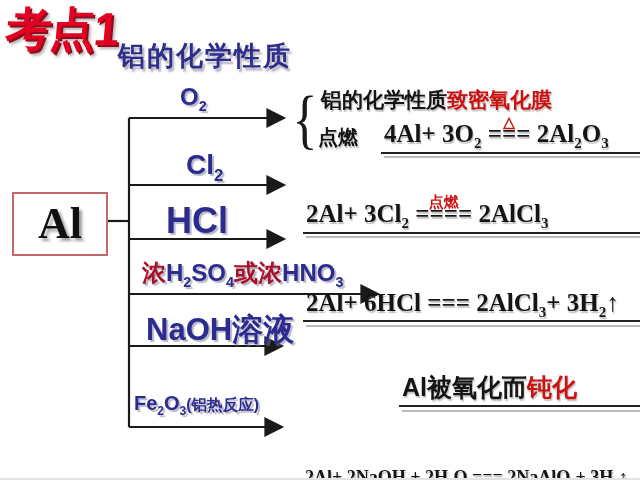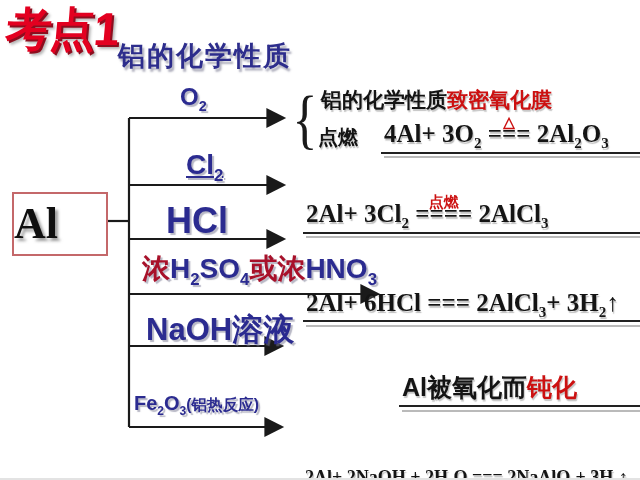--- a/index.html
+++ b/index.html
@@ -17,21 +17,21 @@
   }
   .title{
     font-size:27px;font-weight:bold;color:#2d2d8c;line-height:1;
     text-shadow:2px 3px 2px rgba(110,110,135,.55);
     letter-spacing:2px;
   }
   
   .al-box{
     left:12px;top:192px;width:92px;height:60px;
     border:2.5px solid #c4686a;background:#fff;
-    display:flex;align-items:center;
+    display:flex;align-items:center;justify-content:center;
   }
   .al-box span{
     font-family:"Liberation Serif",serif;font-weight:bold;font-size:44px;color:#101010;
     text-shadow:3px 3px 3px rgba(80,80,80,.55);line-height:1;
   }
   
   .lbl{
     font-weight:bold;color:#2b2b90;line-height:1.1;
     text-shadow:2px 2px 1px rgba(125,125,150,.55);
   }
@@ -88,23 +88,23 @@
 </svg>
 
 <div class="abs badge" style="left:6px;top:6px;">考点1</div>
 <div class="abs title" style="left:118px;top:24px;margin-top:19px;">铝的化学性质</div>
 
 <div class="abs al-box">
   <span>Al</span>
 </div>
 
 <div class="abs lbl" style="left:180px;top:84px;font-size:24px;"><span>O</span><sub>2</sub></div>
-<div class="abs lbl" style="left:186px;top:150px;font-size:28px;text-decoration:underline;"><span>Cl</span><sub>2</sub></div>
+<div class="abs lbl" style="left:186px;top:150px;font-size:28px;"><span>Cl</span><sub>2</sub></div>
 <div class="abs lbl" style="left:166px;top:201px;font-size:36px;"><span>HCl</span></div>
-<div class="abs lbl" style="left:142px;top:254px;font-size:28px;"><span style="color: rgb(168, 17, 42);">浓</span><span>H</span><sub>2</sub><span>SO</span><sub>4</sub><span style="color: rgb(168, 17, 42);">或浓</span><span>HNO</span><sub>3</sub></div>
+<div class="abs lbl" style="left:142px;top:260px;font-size:24px;"><span style="color: rgb(168, 17, 42);">浓</span><span>H</span><sub>2</sub><span>SO</span><sub>4</sub><span style="color: rgb(168, 17, 42);">或浓</span><span>HNO</span><sub>3</sub></div>
 <div class="abs lbl" style="left:146px;top:313px;font-size:31px;"><span>NaOH溶液</span></div>
 <div class="abs lbl" style="left:134px;top:392px;font-size:20px;"><span>Fe</span><sub>2</sub><span>O</span><sub>3</sub><span class="small">(铝热反应)</span></div>
 
 <div class="abs brace" style="left:289px;top:86px;">{</div>
 <div class="abs cjk" style="left:321px;top:88px;font-size:21px;"><span>铝的化学性质</span><span style="color: rgb(204, 17, 17);">致密氧化膜</span></div>
 <div class="abs cjk" style="left:318px;top:126px;font-size:20px;">点燃</div>
 <div class="abs eq ul" style="left:381px;top:120px;font-size:25px;"><span>4Al+ 3O</span><sub>2</sub><span> </span><span class="eqc"><span class="cond">△</span><span>===</span></span><span> 2Al</span><sub>2</sub><span>O</span><sub>3</sub></div>
 
 <div class="abs eq ul" style="left:303px;top:166px;font-size:25px;"><span>2Al+ 3Cl</span><sub>2</sub><span> </span><span class="eqc"><span class="cond">点燃</span><span>====</span></span><span> 2AlCl</span><sub>3</sub></div>
 

